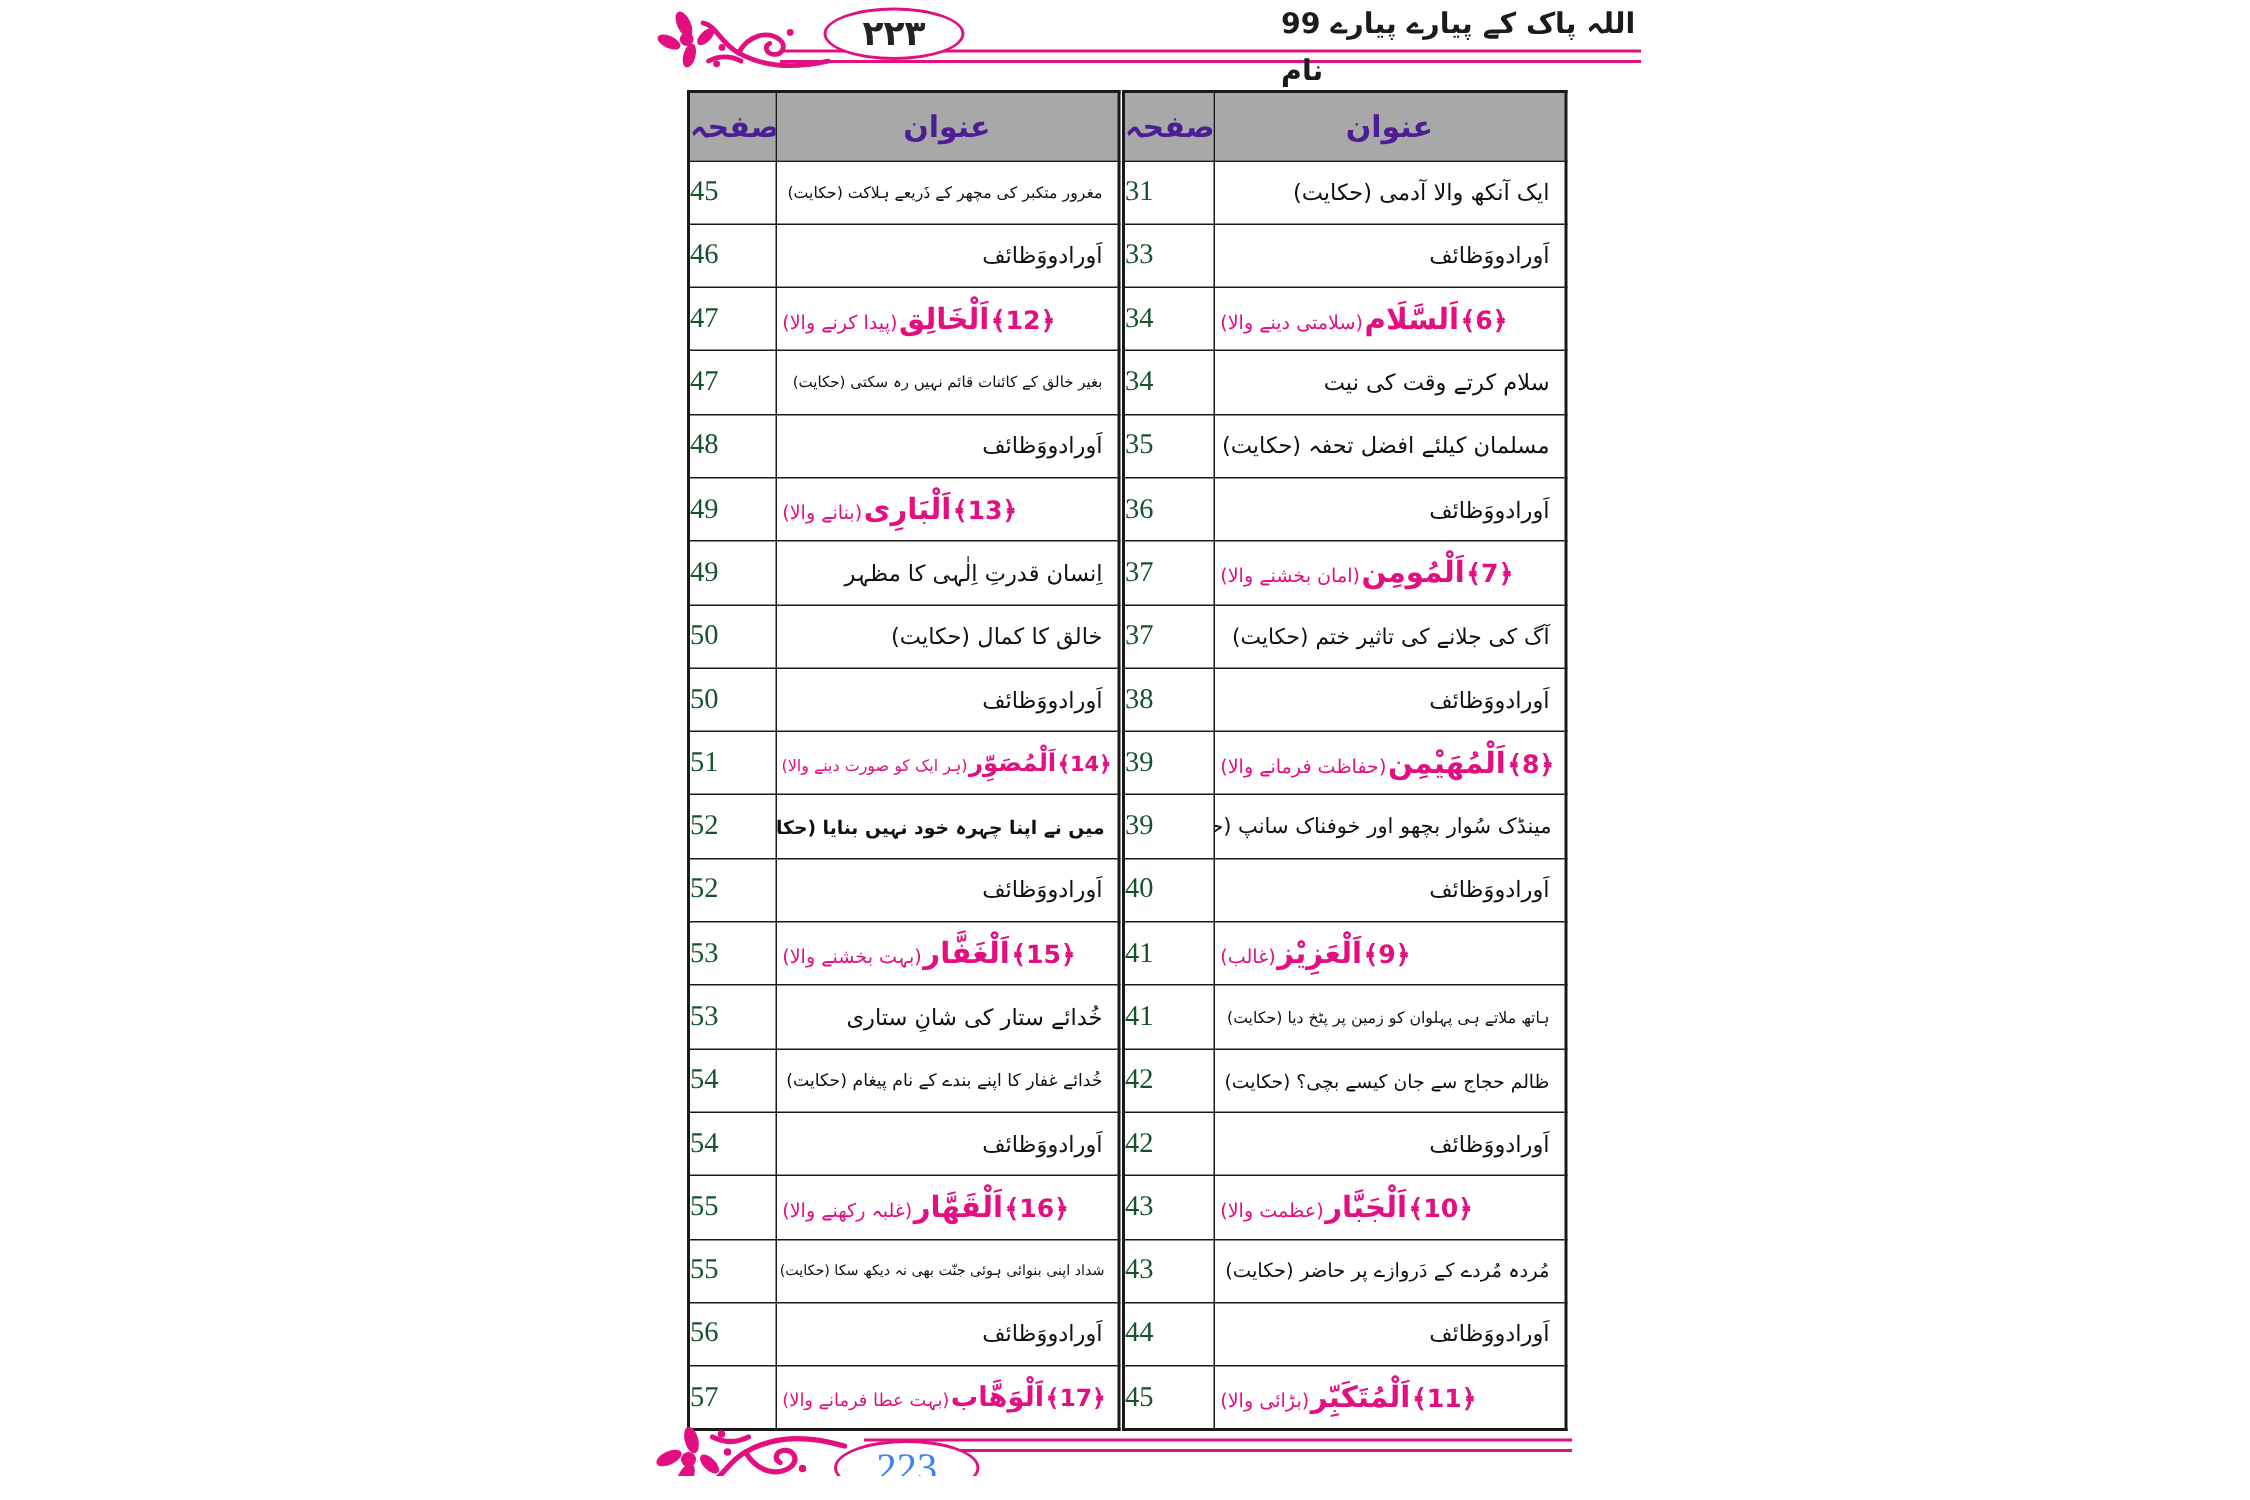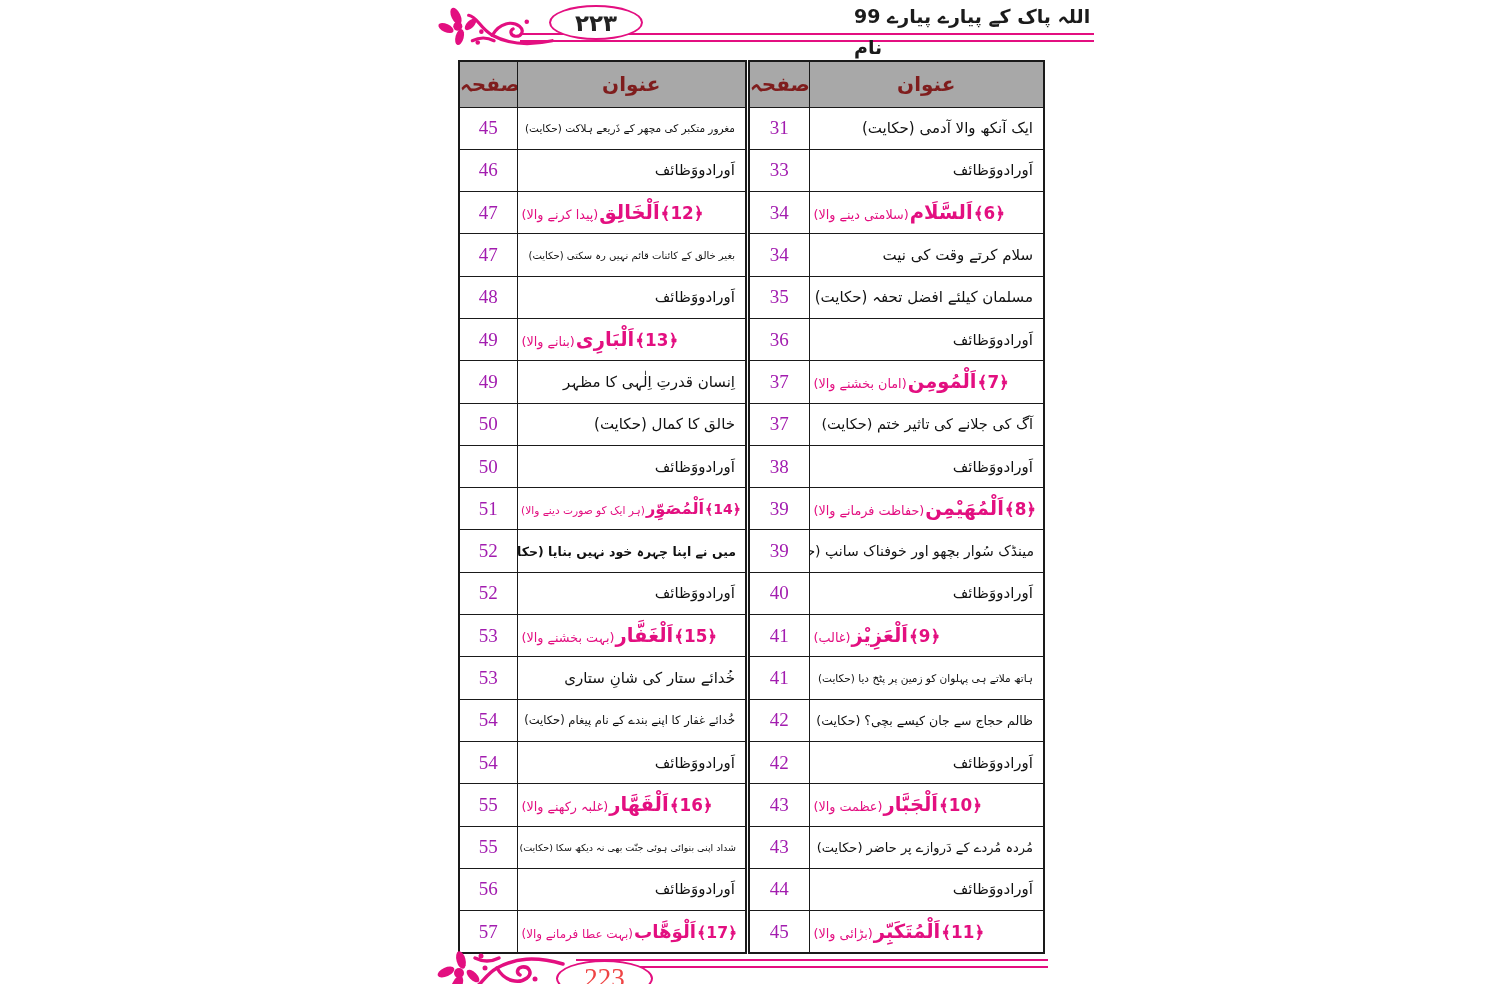--- a/index.html
+++ b/index.html
@@ -25,36 +25,36 @@
              font-family:"DejaVu Sans",sans-serif;font-size:23px;font-weight:600;color:#222;}
   .hdr-title{position:absolute;top:1px;left:854px;width:238px;height:31px;line-height:31px;
              text-align:left;direction:rtl;font-size:19px;font-weight:bold;color:#1b1b1b;z-index:2;}
 
   
   table.toc{position:absolute;top:60px;border-collapse:collapse;table-layout:fixed;
             background:#fff;border:2.5px solid var(--border);}
   table.toc-left{left:458px;width:289px;}
   table.toc-right{left:748px;width:297px;}
   table.toc th,table.toc td{border:1.5px solid var(--border);overflow:hidden;}
-  table.toc thead th{height:46px;background:var(--header-bg);color:#7f1d1d;
+  table.toc thead th{height:46px;background:var(--header-bg);color:#4c1d95;
             font-size:20px;font-weight:bold;text-align:center;vertical-align:middle;}
   table.toc td{height:42.3px;vertical-align:middle;white-space:nowrap;}
-  td.page-cell{font-family:"Liberation Serif",serif;font-size:19px;text-align:center;color:#a21caf;}
+  td.page-cell{font-family:"Liberation Serif",serif;font-size:19px;color:#14532d;}
   td.title-cell{direction:rtl;font-size:15px;text-align:right;padding:0 10px 0 6px;color:#111;}
   td.title-cell.accent{text-align:left;color:var(--accent);padding:0 4px;}
   .orn-num{font-size:1.12em;font-weight:bold;color:var(--accent);}
   .divine-name{font-size:1.3em;font-weight:bold;color:var(--accent);margin:0 1px;}
   .meaning{font-size:0.85em;color:var(--accent);}
 
   
   .ftr-ornament{left:434px;top:946px;width:132px;height:52px;}
   .ftr-line{position:absolute;left:576px;top:959px;width:472px;height:9px;
             border-top:2.5px solid var(--accent);border-bottom:2.5px solid var(--accent);z-index:1;}
   .ftr-badge{left:556px;top:960px;width:97px;height:37px;
-             font-family:"Liberation Serif",serif;font-size:27px;color:#ef4444;z-index:2;}
+             font-family:"Liberation Serif",serif;font-size:27px;color:#3b82f6;z-index:2;}
 </style>
 </head>
 <body>
 
 <div class="page">
 
   <div class="ornament hdr-ornament">
     <svg viewBox="0 0 130 52">
       <g fill="none" stroke="#e30f80" stroke-width="3.5" stroke-linecap="round">
         <path d="M128,40 C100,46 80,44 62,34 C48,26 46,14 36,12"></path>

